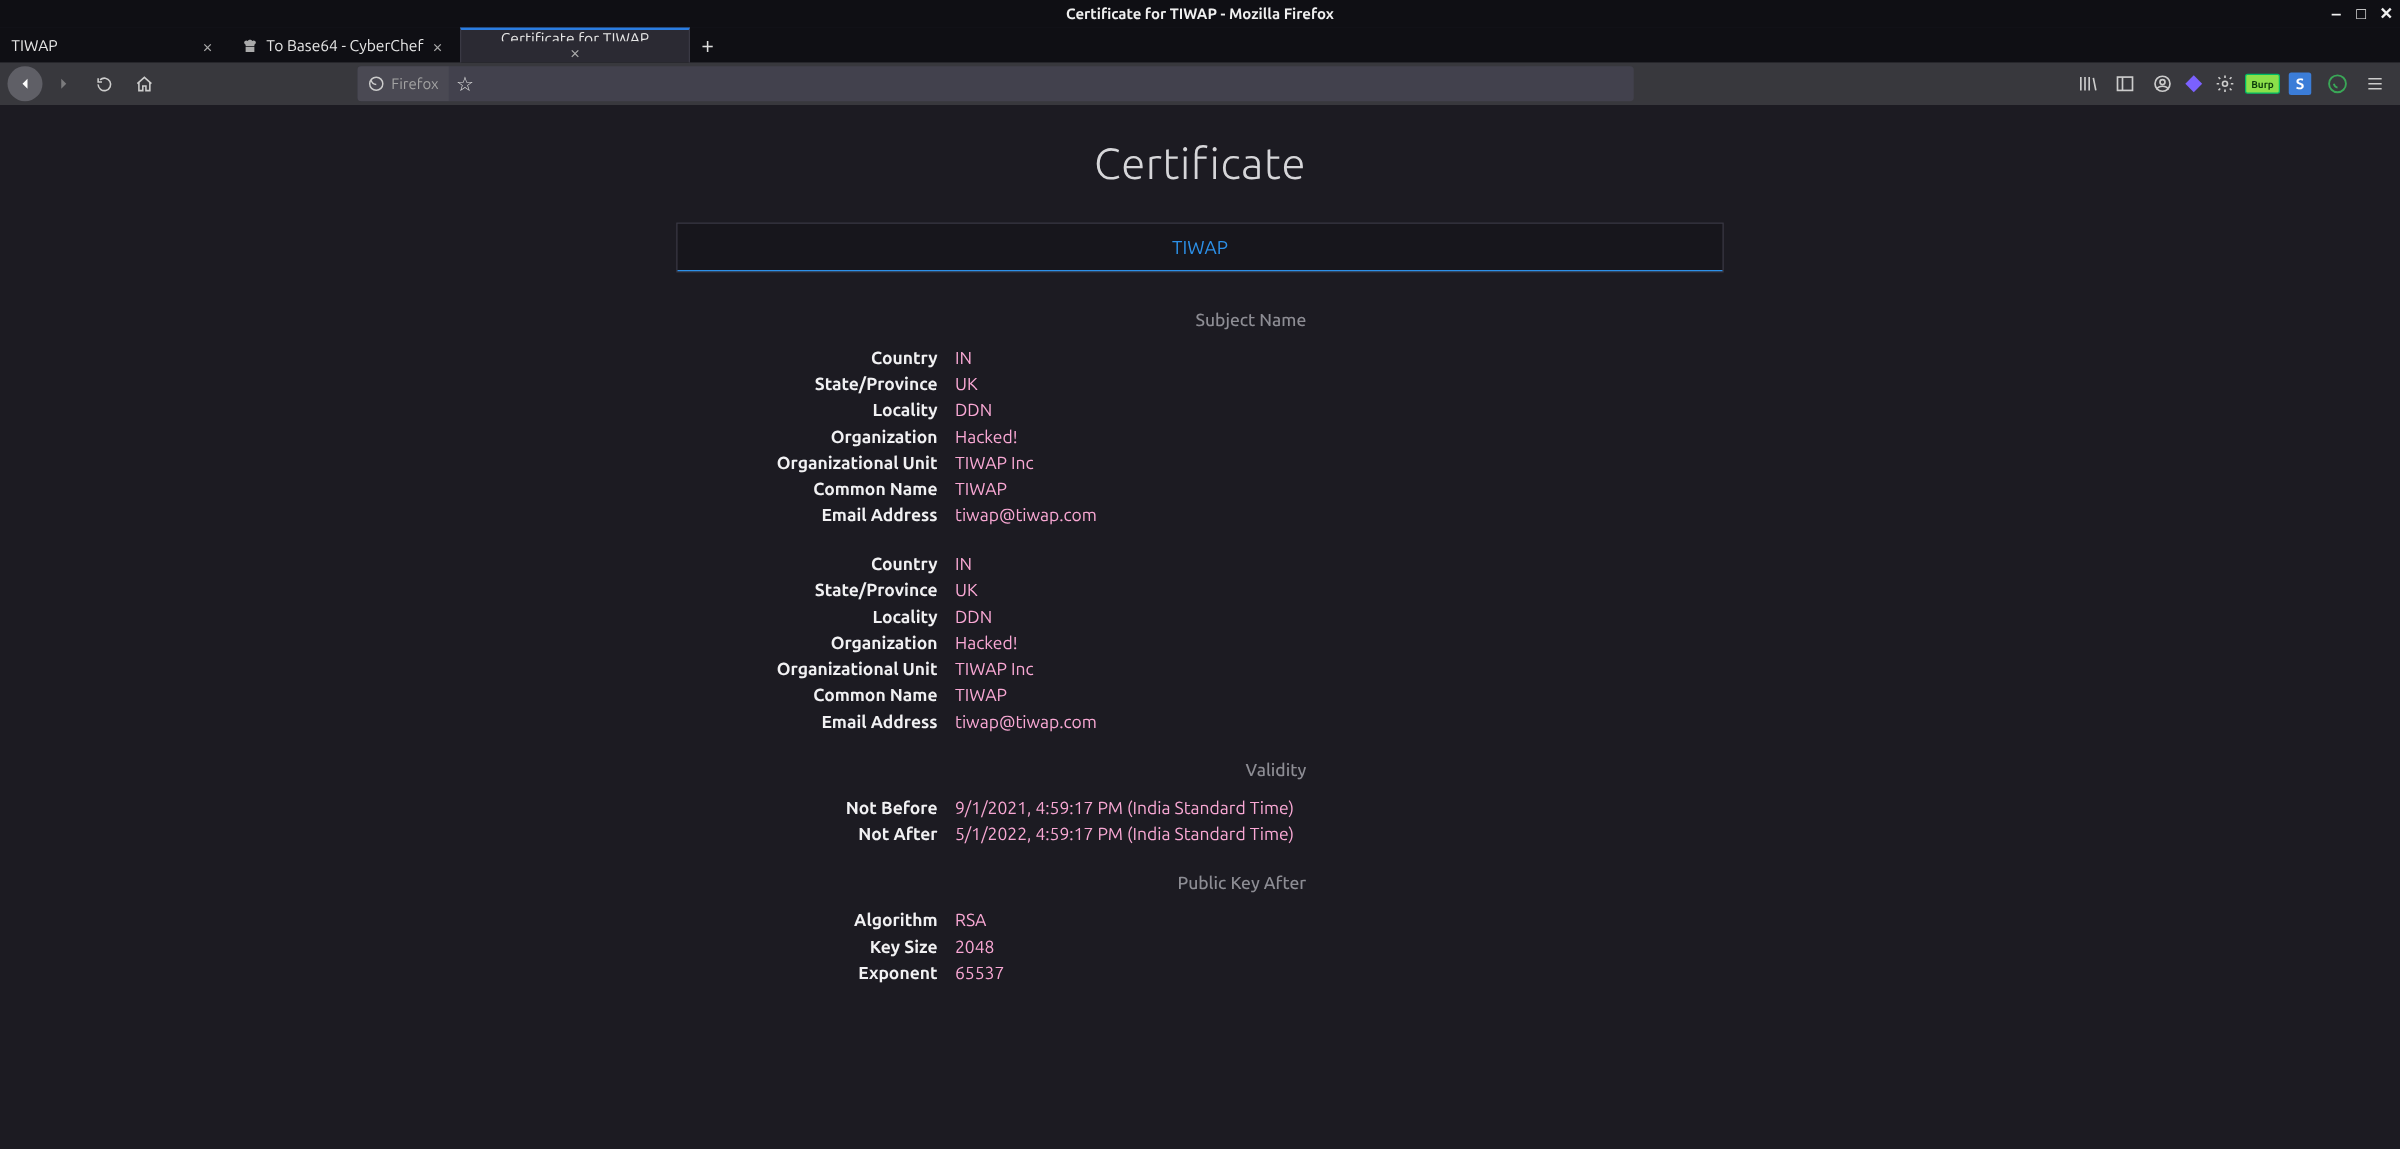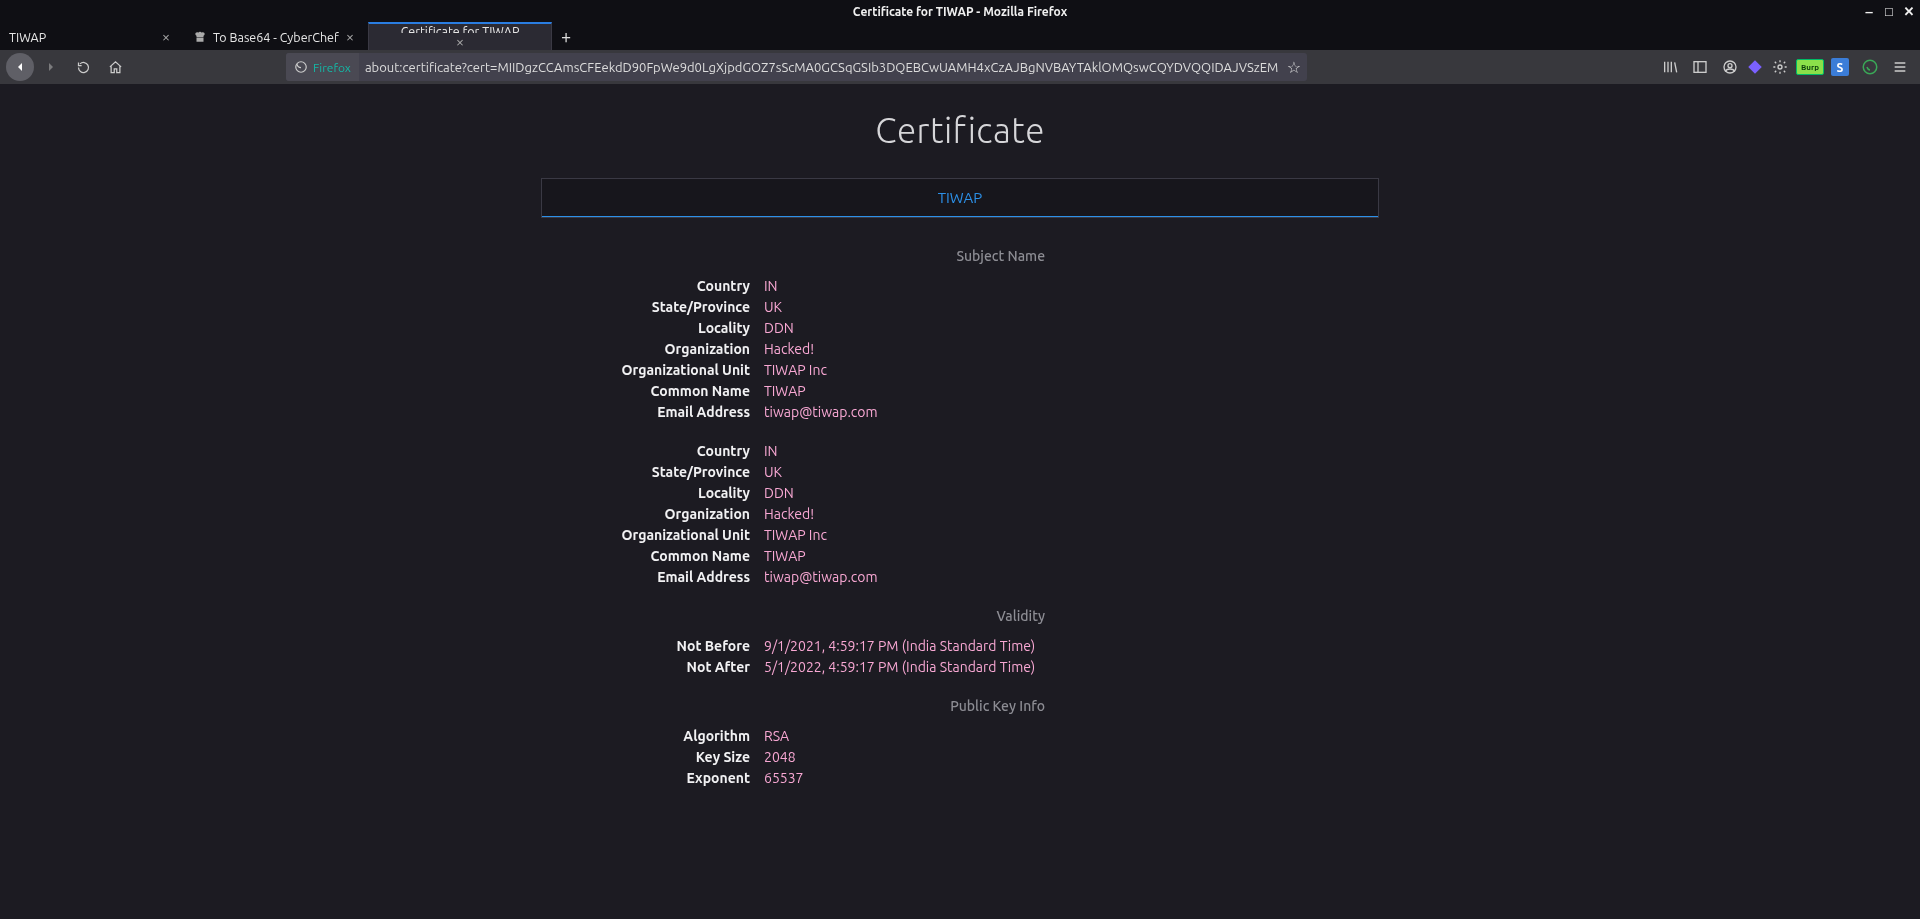--- a/index.html
+++ b/index.html
@@ -20,21 +20,21 @@
     .tab .label { flex: 1; white-space: nowrap; overflow: hidden; text-overflow: clip; }
     .tab .close { color: #aaa; cursor: pointer; font-size: 15px; width: 18px; text-align: center; }
     .newtab { width: 28px; height: 28px; display: flex; align-items: center; justify-content: center; color: #ddd; font-size: 18px; cursor: pointer; }
 
     
     .navbar { height: 34px; background: #38383d; display: flex; align-items: center; padding: 0 6px; gap: 2px; }
     .nav-btn { width: 30px; height: 30px; display: flex; align-items: center; justify-content: center; border-radius: 4px; color: #ccc; cursor: pointer; }
     .nav-btn.back { background: #5f5f66; border-radius: 50%; width: 28px; height: 28px; color: #fff; }
     .nav-btn.disabled { opacity: .45; cursor: default; }
     .urlbar { flex: 0 0 1021px; max-width: 1021px; height: 28px; margin-left: 154px; background: #42414d; border-radius: 3px; display: flex; align-items: center; overflow: hidden; }
-    .urlbar .identity { display: flex; align-items: center; background: #4a4953; height: 100%; padding: 0 8px; gap: 5px; color: #14b8a6; font-size: 12px; }
+    .urlbar .identity { display: flex; align-items: center; background: #4a4953; height: 100%; padding: 0 8px; gap: 5px; color: #a3a3a3; font-size: 12px; }
     .urlbar .identity svg { width: 14px; height: 14px; }
     .urlbar .addr { flex: 1; padding: 0 6px; color: #dcdcdc; font-size: 13px; white-space: nowrap; overflow: hidden; }
     .urlbar .star { width: 26px; text-align: center; color: #ddd; cursor: pointer; }
     .toolbar-right { margin-left: auto; display: flex; align-items: center; gap: 2px; }
     .tool-icon { width: 28px; height: 28px; display: flex; align-items: center; justify-content: center; color: #ccc; cursor: pointer; }
     .burp-icon { width: 36px; height: 16px; background: #8be04a; border-radius: 2px; display:flex;align-items:center;justify-content:center;font-size:8px;font-weight:700;color:#0b3d0b; border:1px solid #0b6; position:relative;}
     .s-icon { width: 18px; height: 18px; background: #3b7dd8; border-radius: 2px; display:flex;align-items:center;justify-content:center;font-size:12px;font-weight:700;color:#fff;}
     .wappalyzer { width:18px;height:18px;display:flex;align-items:center;justify-content:center;}
     .hackbar { color:#3aa757;}
 
@@ -118,21 +118,20 @@
   </div>
 
   <div class="urlbar">
     <div class="identity">
       <svg viewBox="0 0 24 24">
           <circle cx="12" cy="12" r="9" fill="none" stroke="#ccc" stroke-width="2"></circle>
           <path d="M5 7c1 4 4 6 7 6" stroke="#ccc" fill="none" stroke-width="2"></path>
         </svg>
       <span>Firefox</span>
     </div>
-    <div class="addr">about:certificate?cert=MIIDgzCCAmsCFEekdD90FpWe9d0LgXjpdGOZ7sScMA0GCSqGSIb3DQEBCwUAMH4xCzAJBgNVBAYTAklOMQswCQYDVQQIDAJVSzEM</div>
     <div class="star">☆</div>
   </div>
 
   <div class="toolbar-right">
     <div class="tool-icon">
       <svg width="16" height="16" viewBox="0 0 24 24">
           <path stroke="currentColor" stroke-width="2" d="M4 4v16M9 4v16M14 4v16M19 5l3 15"></path>
         </svg>
     </div>
     <div class="tool-icon">
@@ -261,21 +260,21 @@
             <div class="k">Not Before</div>
             <div class="v">9/1/2021, 4:59:17 PM (India Standard Time)</div>
           </div>
           <div class="row">
             <div class="k">Not After</div>
             <div class="v">5/1/2022, 4:59:17 PM (India Standard Time)</div>
           </div>
         </div>
         <div class="group">
           <div class="group-header">
-            <div class="title">Public Key Info</div>
+            <div class="title">Public Key After</div>
             <hr>
           </div>
           <div class="row">
             <div class="k">Algorithm</div>
             <div class="v">RSA</div>
           </div>
           <div class="row">
             <div class="k">Key Size</div>
             <div class="v">2048</div>
           </div>

